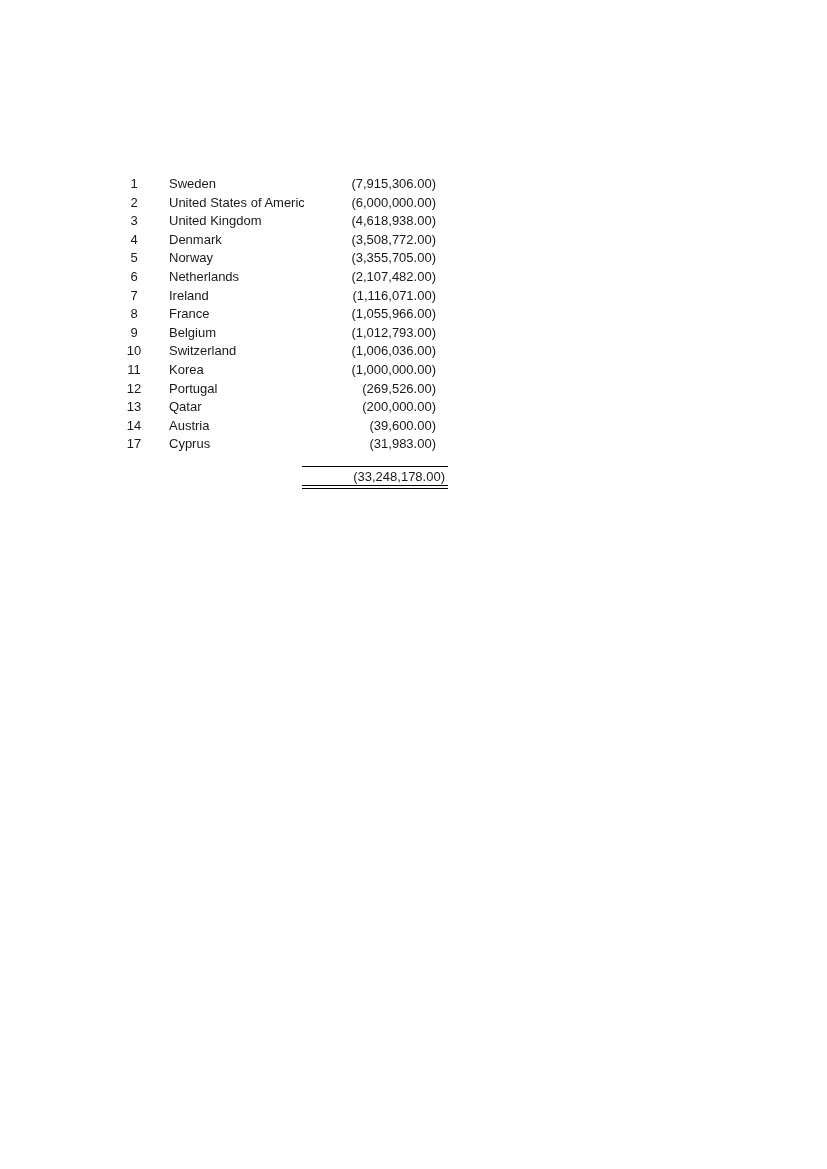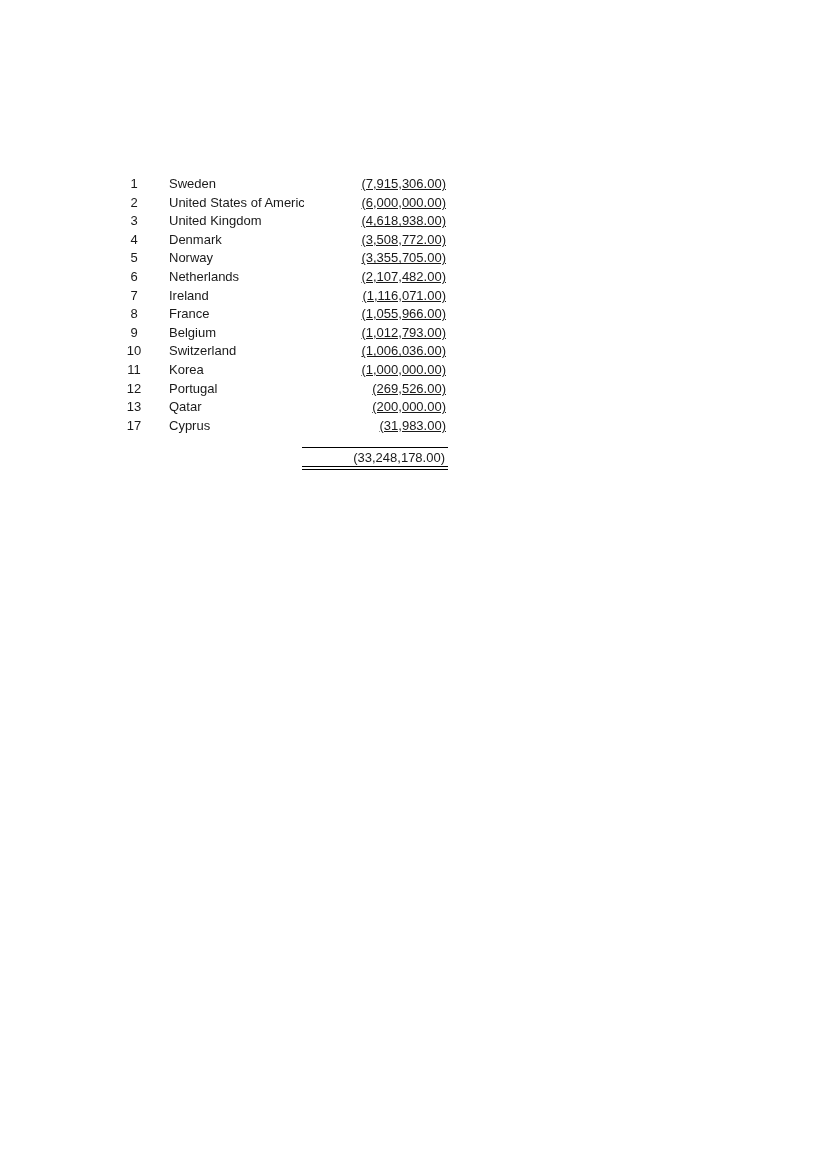--- a/index.html
+++ b/index.html
@@ -10,21 +10,21 @@
   .title { position: absolute; left: 0; right: 0; top: 2px; text-align: center;
            font-size: 13.2px; color: #333; white-space: nowrap; }
   .hdr { position: absolute; top: 19px; left: 0; right: 0; height: 18px; font-size: 13px; font-weight: bold; color: #111; }
   .hdr .c-rank { position: absolute; left: 8px; }
   .hdr .c-donor { position: absolute; left: 67px; }
   .hdr .c-year { position: absolute; left: 258px; }
   .rows { position: relative; }
   .row { position: relative; height: 18.6px; font-size: 13px; line-height: 18.6px; }
   .row .rank { position: absolute; left: 18px; width: 28px; text-align: center; }
   .row .donor { position: absolute; left: 67px; width: 135px; overflow: hidden; white-space: nowrap; }
-  .row .amt { position: absolute; right: 2px; text-align: right; white-space: nowrap; text-decoration: underline; }
+  .row .amt { position: absolute; right: 12px; text-align: right; white-space: nowrap; }
   .total { position: relative; height: 18.6px; font-size: 13px; line-height: 18.6px; }
   .total .amt { position: absolute; right: 3px; }
   .rule-single { position: absolute; left: 200px; width: 146px; height: 0; border-top: 1px solid #000; }
   .rule-double { position: absolute; left: 200px; width: 146px; height: 2px; border-top: 1px solid #000; border-bottom: 1px solid #000; }
 </style>
 </head>
 <body>
 
 <div class="sheet">
 
@@ -88,20 +88,25 @@
         <span class="rank">12</span>
         <span class="donor">Portugal</span>
         <span class="amt">(269,526.00)</span>
       </div>
       <div class="row">
         <span class="rank">13</span>
         <span class="donor">Qatar</span>
         <span class="amt">(200,000.00)</span>
       </div>
       <div class="row">
+        <span class="rank">14</span>
+        <span class="donor">Austria</span>
+        <span class="amt">(39,600.00)</span>
+      </div>
+      <div class="row">
         <span class="rank">17</span>
         <span class="donor">Cyprus</span>
         <span class="amt">(31,983.00)</span>
       </div>
     </div>
 
   <div class="total" style="margin-top:14px;">
     <div class="rule-single" style="top:-2px;"></div>
     <span class="amt">(33,248,178.00)</span>
     <div class="rule-double" style="top:17px;"></div>

